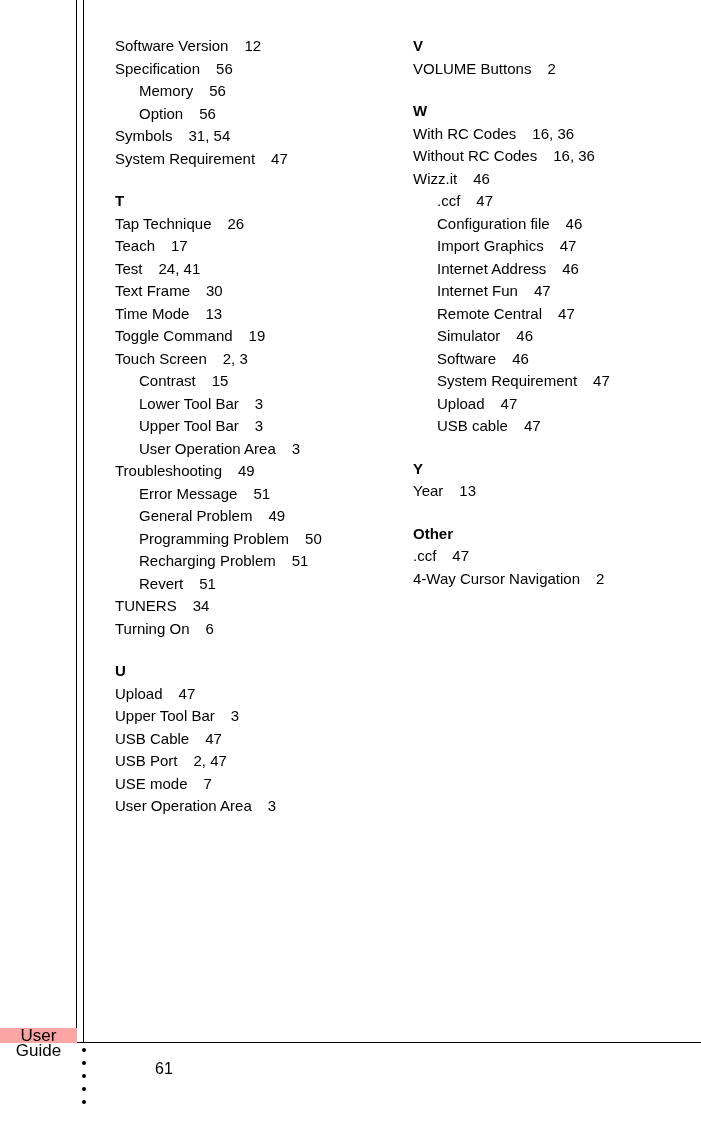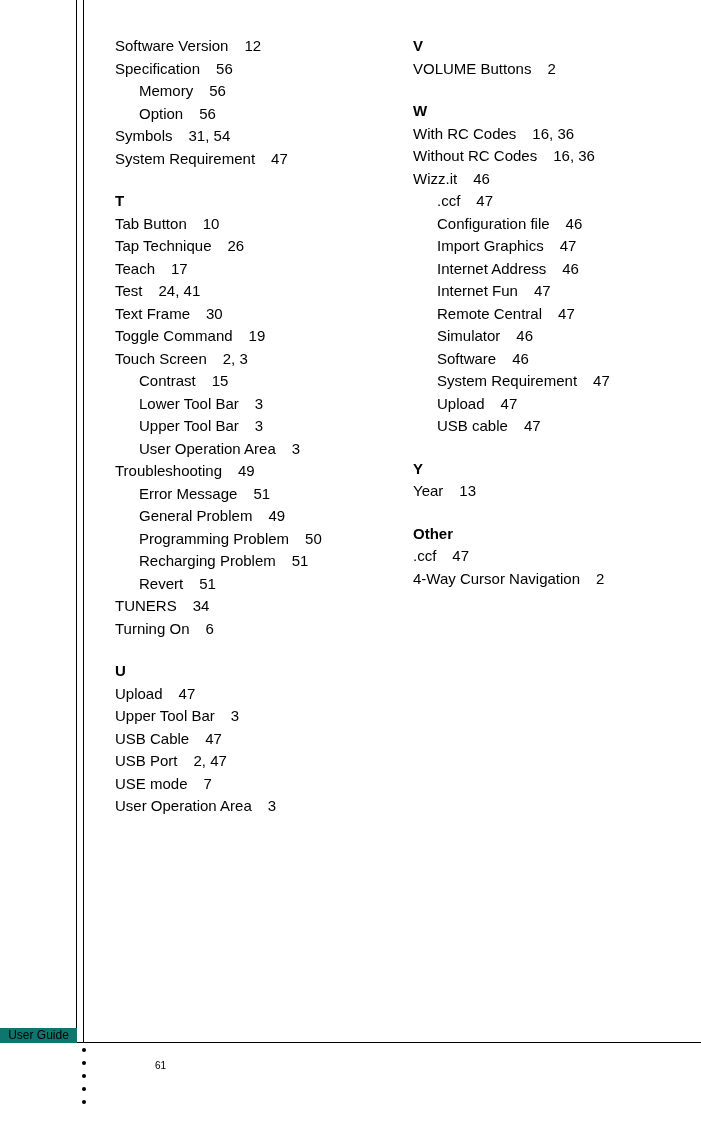--- a/index.html
+++ b/index.html
@@ -26,30 +26,30 @@
       padding-top: 6px;
     }
     .vline-dotted .dot { width: 4px; height: 4px; background: #000; border-radius: 50%; margin-left: -1px; }
     .hline { position: absolute; left: 0; top: 1042px; width: 701px; height: 1px; background: #000; }
     .label-box {
       position: absolute;
       left: 0;
       top: 1028px;
       width: 77px;
       height: 15px;
-      background: #0f766e;
-      font-size: 12px;
+      background: #fca5a5;
+      font-size: 17px;
       text-align: center;
       line-height: 15px;
     }
     .page-number {
       position: absolute;
       left: 155px;
       top: 1060px;
-      font-size: 10px;
+      font-size: 16px;
     }
     .content {
       position: absolute;
       left: 115px;
       top: 35px;
       right: 20px;
       display: flex;
       gap: 30px;
     }
     .col { flex: 1; }
@@ -76,25 +76,25 @@
 
 <div class="content">
   <div class="col col1" id="col1">
       <div class="entry"><span>Software Version</span><span class="pages">12</span></div>
       <div class="entry"><span>Specification</span><span class="pages">56</span></div>
       <div class="entry indent"><span>Memory</span><span class="pages">56</span></div>
       <div class="entry indent"><span>Option</span><span class="pages">56</span></div>
       <div class="entry"><span>Symbols</span><span class="pages">31, 54</span></div>
       <div class="entry"><span>System Requirement</span><span class="pages">47</span></div>
       <div class="heading">T</div>
-      <div class="entry"><span>Tab Button</span><span class="pages">10</span></div>
       <div class="entry"><span>Tap Technique</span><span class="pages">26</span></div>
       <div class="entry"><span>Teach</span><span class="pages">17</span></div>
       <div class="entry"><span>Test</span><span class="pages">24, 41</span></div>
       <div class="entry"><span>Text Frame</span><span class="pages">30</span></div>
+      <div class="entry"><span>Time Mode</span><span class="pages">13</span></div>
       <div class="entry"><span>Toggle Command</span><span class="pages">19</span></div>
       <div class="entry"><span>Touch Screen</span><span class="pages">2, 3</span></div>
       <div class="entry indent"><span>Contrast</span><span class="pages">15</span></div>
       <div class="entry indent"><span>Lower Tool Bar</span><span class="pages">3</span></div>
       <div class="entry indent"><span>Upper Tool Bar</span><span class="pages">3</span></div>
       <div class="entry indent"><span>User Operation Area</span><span class="pages">3</span></div>
       <div class="entry"><span>Troubleshooting</span><span class="pages">49</span></div>
       <div class="entry indent"><span>Error Message</span><span class="pages">51</span></div>
       <div class="entry indent"><span>General Problem</span><span class="pages">49</span></div>
       <div class="entry indent"><span>Programming Problem</span><span class="pages">50</span></div>

